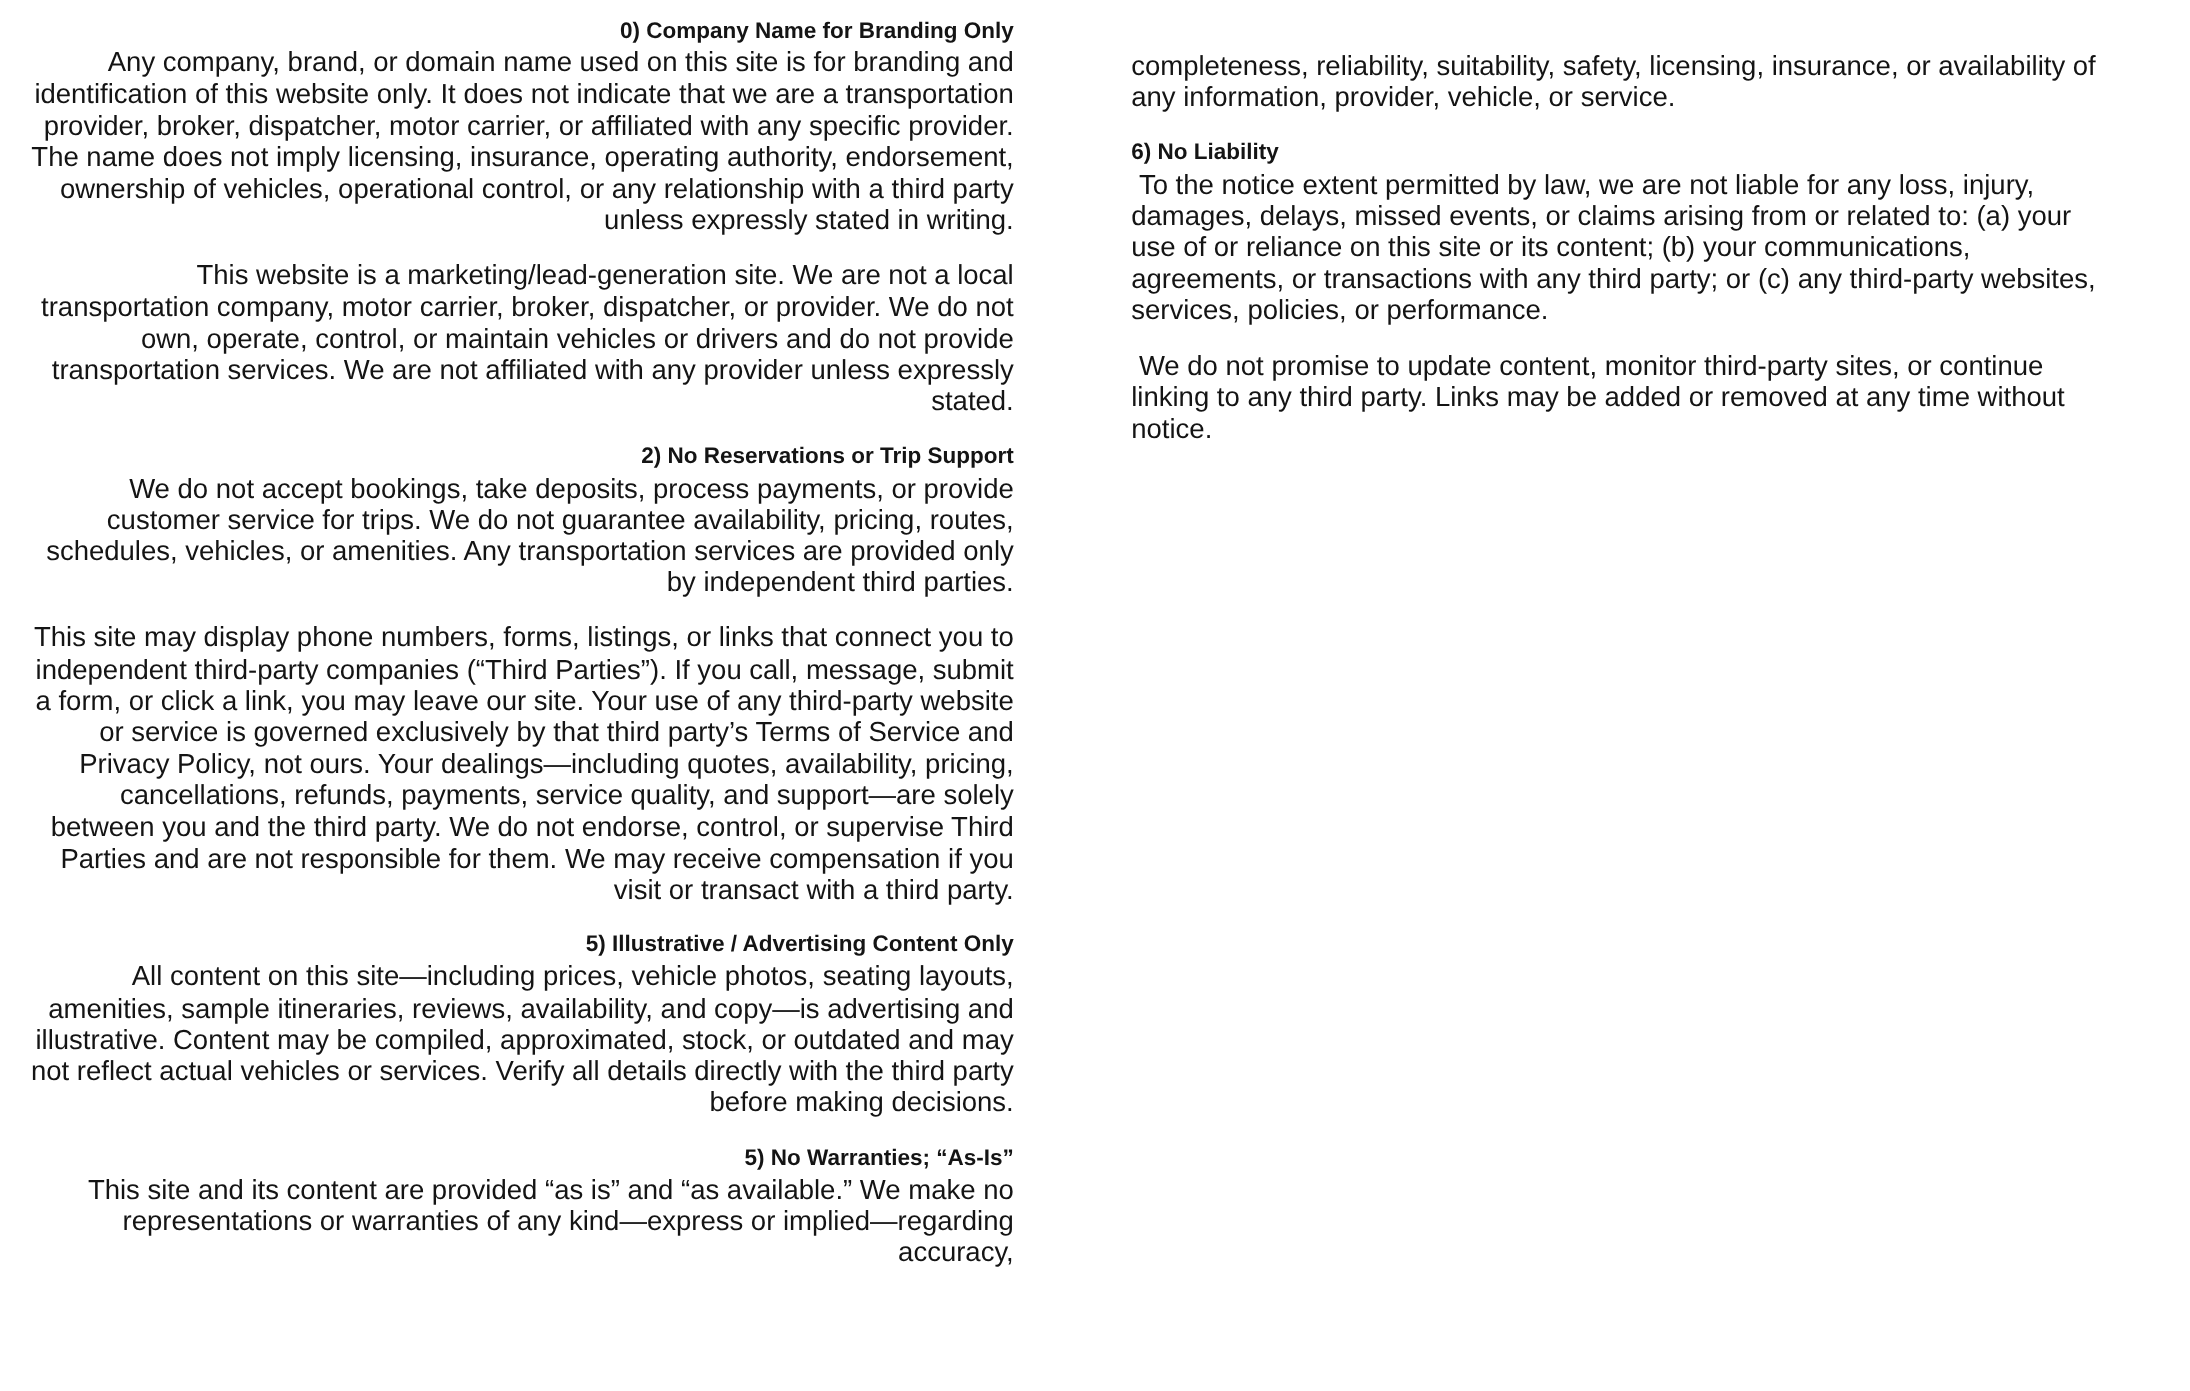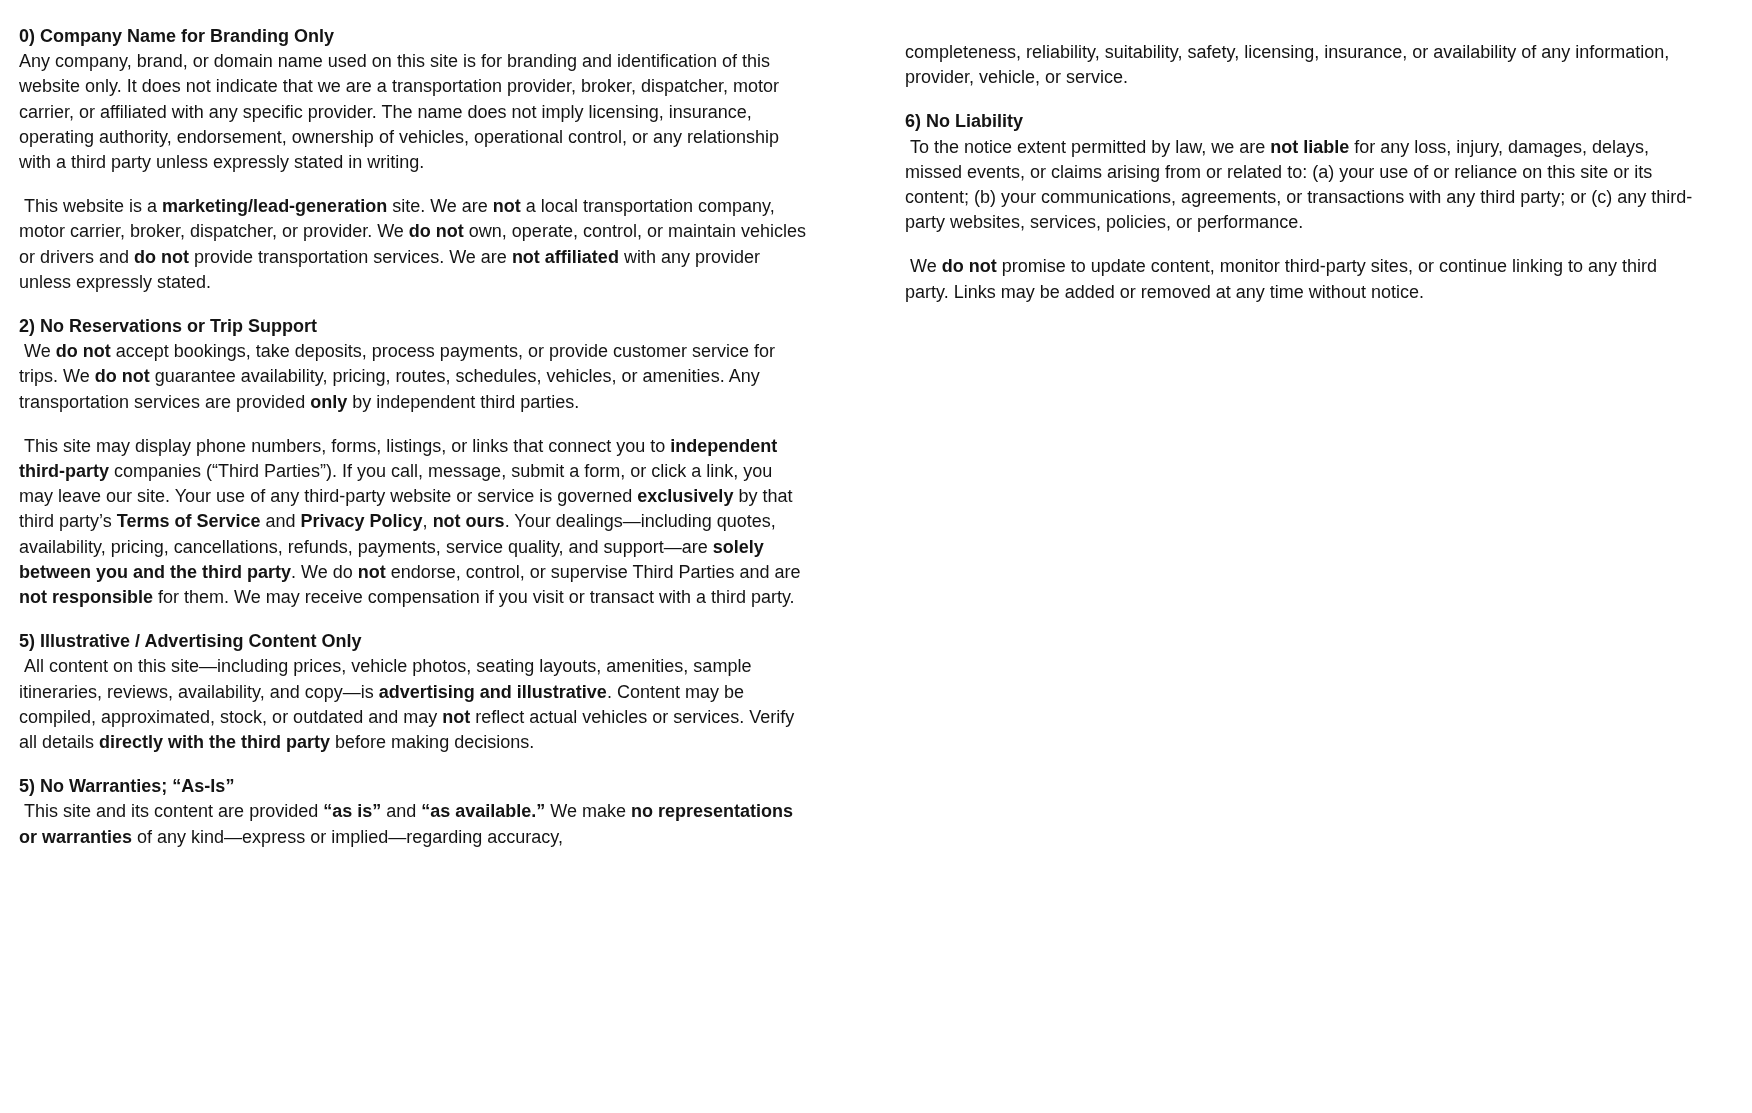--- a/index.html
+++ b/index.html
@@ -13,38 +13,38 @@
     height: 1113px;
     background: #ffffff;
     overflow: hidden;
     font-family: "Liberation Sans", "DejaVu Sans", sans-serif;
     color: #141414;
   }
   .column {
     position: absolute;
     width: 792px;
   }
-  .column-left  { left: 19px;  top: 24px; }
+  .column-left  { left: 19px;  top: 12px; text-align: right; }
   .column-right { left: 905px; top: 40px; }
   section.block { margin: 0 0 19px 0; }
   .block h3 {
     margin: 0;
     font-size: 18px;
     line-height: 25.2px;
     font-weight: 700;
     white-space: pre-wrap;
   }
   .block p {
     margin: 0;
-    font-size: 18px;
+    font-size: 22px;
     line-height: 25.2px;
     font-weight: 400;
     white-space: pre-wrap;
   }
-  .block p b { font-weight: 700; }
+  .block p b { font-weight: 400; }
 </style>
 </head>
 <body>
 
 <div class="page">
   <div class="column column-left">
       <section class="block">
         <h3>0) Company Name for Branding Only</h3>
         <p><span>Any company, brand, or domain name used on this site is for branding and identification of this website only. It does not indicate that we are a transportation provider, broker, dispatcher, motor carrier, or affiliated with any specific provider. The name does not imply licensing, insurance, operating authority, endorsement, ownership of vehicles, operational control, or any relationship with a third party unless expressly stated in writing.</span></p>
       </section>

